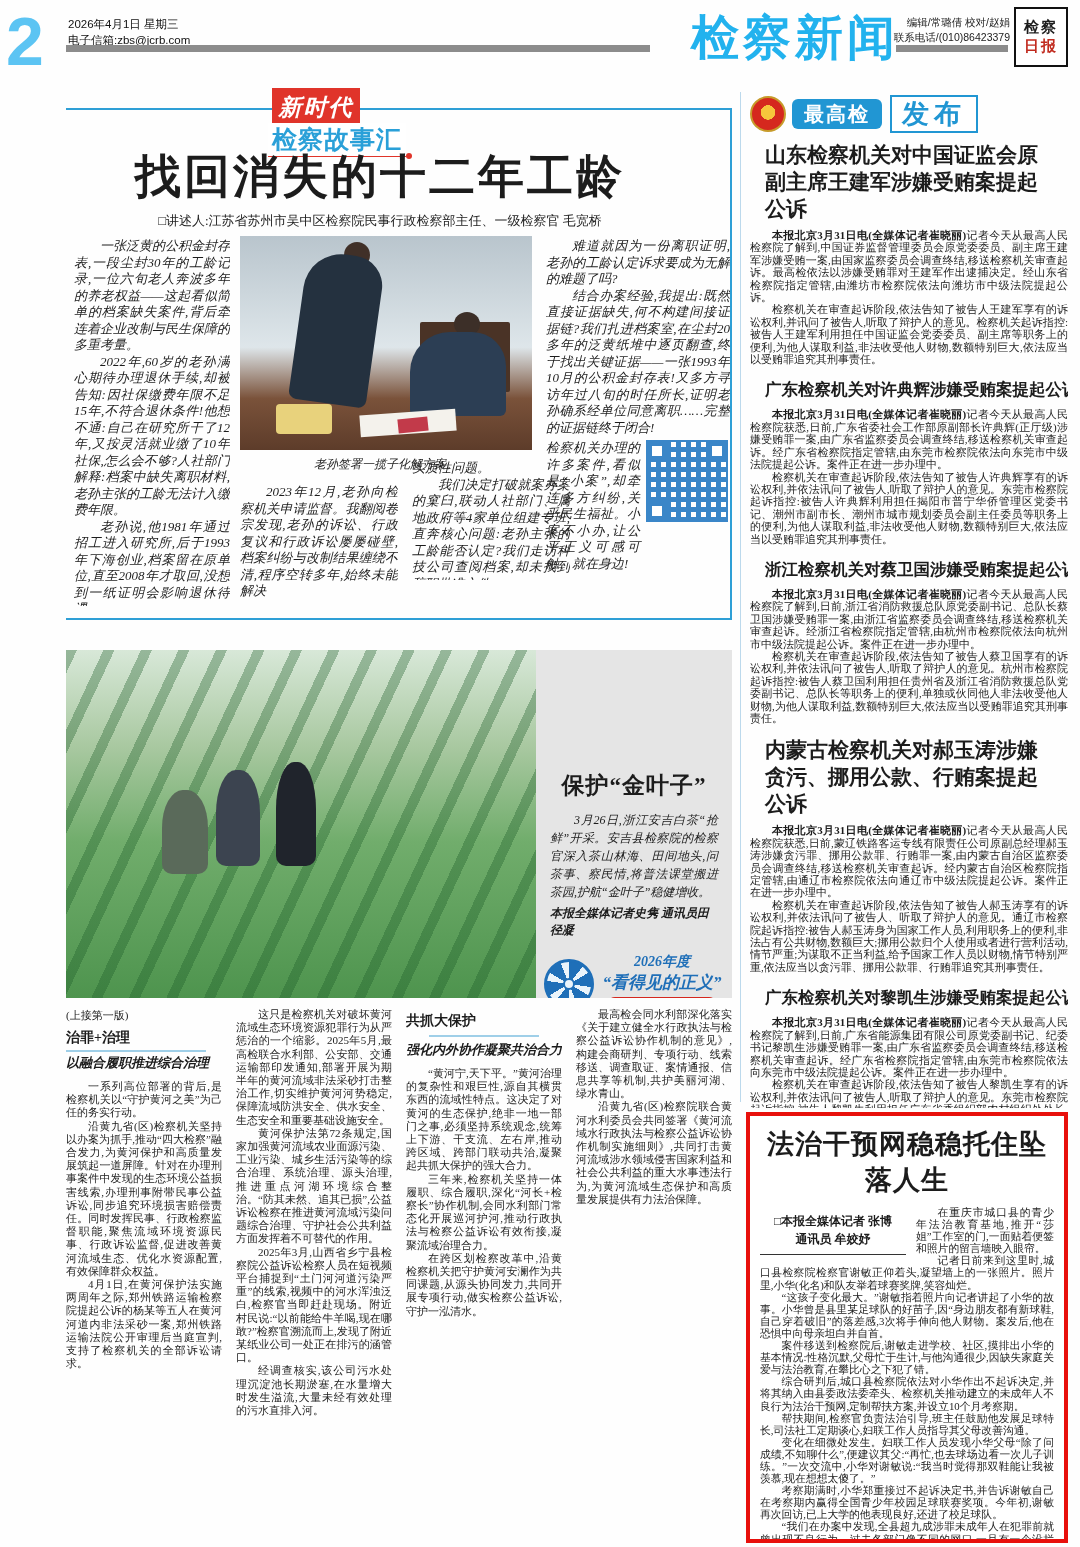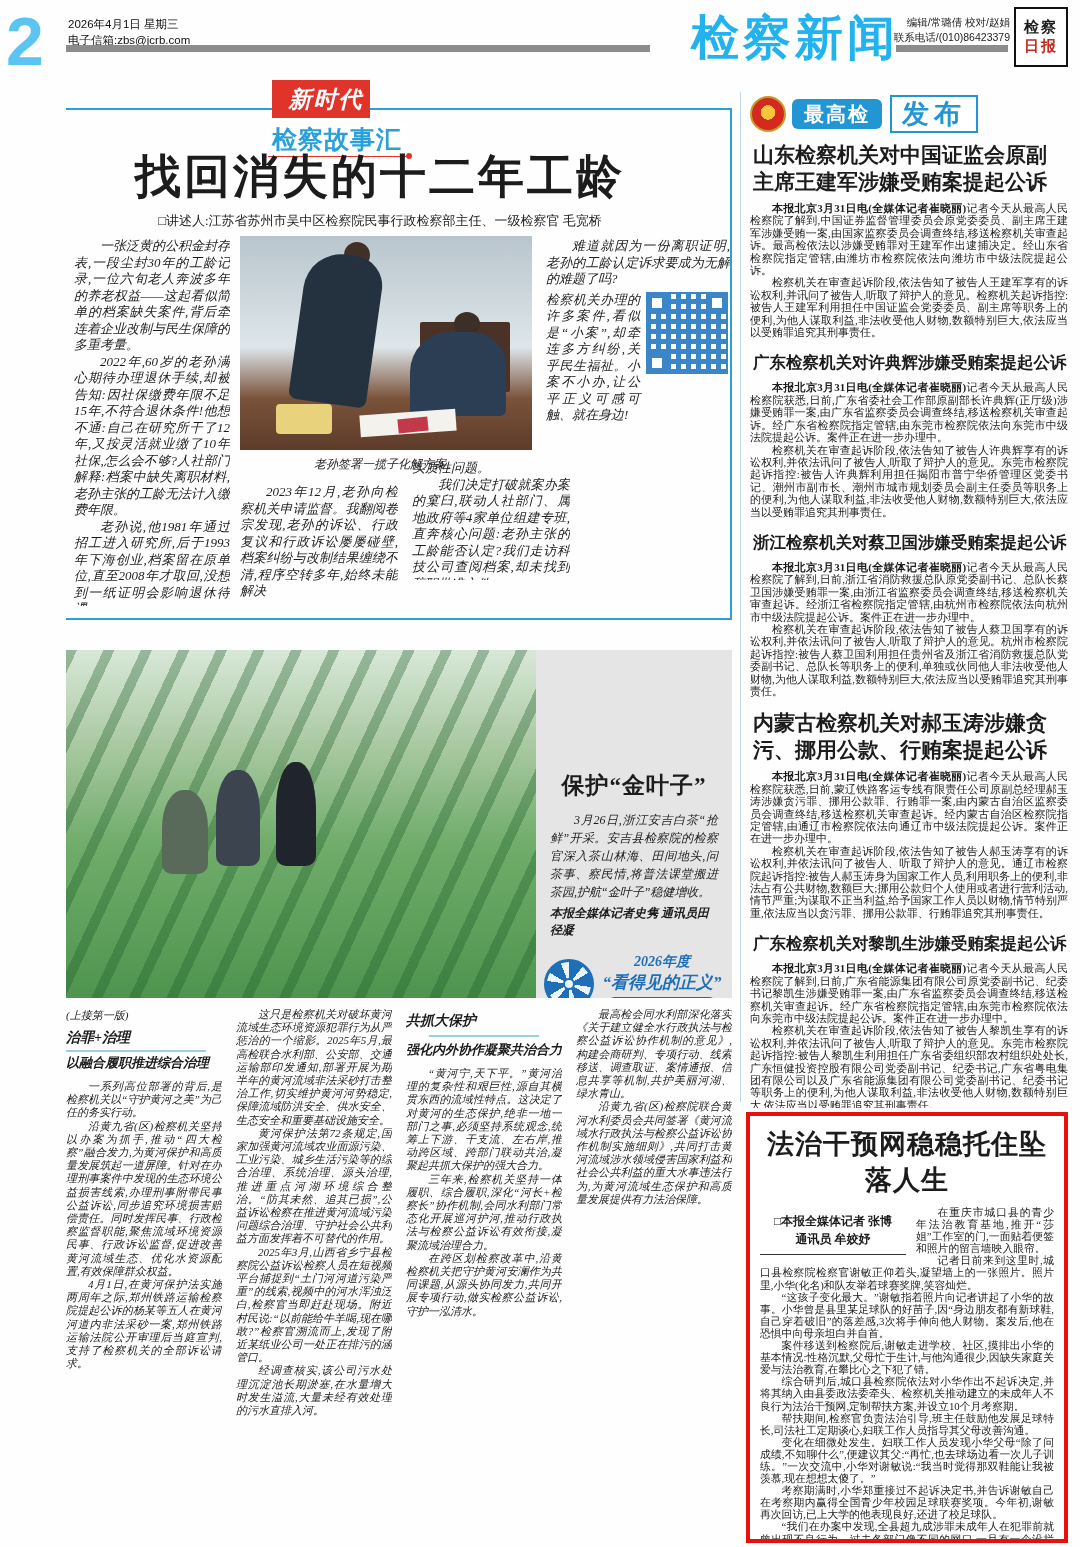--- a/index.html
+++ b/index.html
@@ -21,22 +21,22 @@
       display:flex;flex-direction:column;align-items:center;justify-content:center;
       font:bold 15px "Liberation Serif",serif;line-height:19px;letter-spacing:2px;}
   .seal .l2{color:#c12b1f;}
 
   
   .vdiv{left:740px;top:92px;width:1px;height:1010px;background:#bcd9ec;}
 
   
   .feature-frame{left:66px;top:108px;width:664px;height:508px;
       border-top:2px solid #2e9fd6;border-right:2px solid #2e9fd6;border-bottom:2px solid #2e9fd6;}
-  .banner-red{left:272px;top:80px;width:88px;height:38px;background:#e0342a;color:#fff;
-      font:bold italic 23px "Liberation Serif",serif;display:flex;align-items:center;justify-content:center;letter-spacing:2px;padding-left:10px;}
+  .banner-red{left:272px;top:88px;width:88px;height:38px;background:#e0342a;color:#fff;
+      font:bold italic 23px "Liberation Serif",serif;display:flex;align-items:center;justify-content:center;letter-spacing:2px;}
   .banner-blue{left:268px;top:123px;width:138px;height:33px;background:#fff;color:#2aa0d8;
       font:bold 25px "Liberation Serif",serif;display:flex;align-items:center;justify-content:center;
       border-bottom:1px solid #e0342a;letter-spacing:1px;}
   .banner-blue::after{content:"";position:absolute;right:-6px;bottom:-3px;width:6px;height:6px;background:#e0342a;border-radius:50%;}
   .feature-title{left:80px;top:146px;width:600px;text-align:center;
       font:bold 46px "Liberation Serif",serif;letter-spacing:3px;}
   .feature-byline{left:90px;top:212px;width:580px;text-align:center;font:13px "Liberation Serif",serif;color:#222;}
   .fcol{font:italic 13px "Liberation Serif",serif;line-height:16.5px;text-align:justify;overflow:hidden;}
   .fcol p{margin:0;text-indent:2em;}
   .fcol1{left:74px;top:238px;width:156px;height:368px;}
@@ -85,41 +85,41 @@
   .shutter::after{content:"";position:absolute;left:16px;top:16px;width:12px;height:12px;border-radius:50%;background:#eaf4fb;border:2px solid #1f6fb8;box-sizing:border-box;}
   .logo-text{margin-left:6px;text-align:center;flex:1;}
   .logo-year{font:bold italic 14px "Liberation Serif",serif;color:#1f6fb8;}
   .logo-main{font:bold italic 17px "Liberation Serif",serif;color:#1f6fb8;letter-spacing:0;}
   .logo-badge{display:inline-block;margin-top:3px;background:#d5281e;color:#fff;border-radius:8px;
       font:bold 10.5px "Liberation Sans",sans-serif;padding:2px 8px;}
 
   
   .cont{left:66px;top:1008px;width:666px;height:534px;display:flex;gap:14px;}
   .ccol{flex:1;font:11px "Liberation Serif",serif;line-height:13.2px;text-align:justify;overflow:hidden;}
-  .ccol p{margin:0;text-indent:2em;font-style:italic;}
+  .ccol p{margin:0;text-indent:2em;}
   .cont-label{font:11px "Liberation Serif",serif;text-indent:0 !important;margin-bottom:6px !important;}
   .chead1{font:bold 14px "Liberation Serif",serif;text-indent:0 !important;margin:4px 0 2px !important;
       border-bottom:2px solid #9fcfe8;padding-bottom:3px;width:90%;}
   .chead2{font:bold italic 13px "Liberation Serif",serif;text-indent:0 !important;margin:2px 0 8px !important;}
   .chead1.center,.chead2.center{width:auto;}
   .chead1.center{border-bottom:none;}
   .chead-rule{height:2px;background:#9fcfe8;width:70%;margin:0 auto 4px;}
 
   
   .nbanner{left:750px;top:94px;width:320px;height:40px;display:flex;align-items:center;}
   .emblem{width:36px;height:36px;border-radius:50%;background:radial-gradient(circle at 50% 45%,#f6c63c 0 30%,#d5281e 31% 100%);
       border:2px solid #c79b2a;display:flex;align-items:center;justify-content:center;
       color:#f6c63c;font-size:15px;flex:none;box-sizing:border-box;}
   .gaojian{margin-left:6px;background:#2196d3;color:#fff;border-radius:6px;height:30px;padding:0 12px;
       display:flex;align-items:center;font:bold 20px "Liberation Serif",serif;letter-spacing:2px;}
   .fabu{margin-left:8px;border:2px solid #2196d3;color:#2196d3;background:#fff;height:34px;padding:0 10px;
       display:flex;align-items:center;font:bold 27px "Liberation Serif",serif;letter-spacing:5px;}
   .news{left:750px;top:142px;width:318px;height:966px;overflow:hidden;}
   .news-item{margin-bottom:13px;}
-  .ntitle{margin:0 3px 6px;font:bold 21px "Liberation Serif",serif;line-height:27px;letter-spacing:0;}
+  .ntitle{margin:0 15px 6px;font:bold 21px "Liberation Serif",serif;line-height:27px;letter-spacing:0;}
   .ntitle.one{font-size:16.5px;white-space:nowrap;line-height:24px;}
   .nbody{font:11px "Liberation Serif",serif;line-height:12.4px;text-align:justify;}
   .nbody p{margin:0;text-indent:2em;}
   .dateline{font-weight:bold;}
 
   
   .spot{left:746px;top:1112px;width:322px;height:431px;border:4px solid #e8100c;box-sizing:border-box;
       padding:8px 10px;overflow:hidden;background:#fff;}
   .spot-title{margin:2px 0 8px;text-align:center;font:bold 27px "Liberation Serif",serif;letter-spacing:1px;}
   .spot-byline{float:left;width:146px;margin:2px 10px 4px 0;padding:4px 0 6px;
@@ -178,20 +178,21 @@
 
   <div class="abs fcol fcol2">
     <p>2023年12月,老孙向检察机关申请监督。我翻阅卷宗发现,老孙的诉讼、行政复议和行政诉讼屡屡碰壁,档案纠纷与改制结果缠绕不清,程序空转多年,始终未能解决</p>
   </div>
   <div class="abs fcol fcol3">
     <p style="text-indent:0">实质性问题。</p>
     <p>我们决定打破就案办案的窠臼,联动人社部门、属地政府等4家单位组建专班,直奔核心问题:老孙主张的工龄能否认定?我们走访科技公司查阅档案,却未找到辞职批准文件。</p>
   </div>
   <div class="abs fcol fcol4">
     <p>难道就因为一份离职证明,老孙的工龄认定诉求要成为无解的难题了吗?</p>
+    <p>结合办案经验,我提出:既然直接证据缺失,何不构建间接证据链?我们扎进档案室,在尘封20多年的泛黄纸堆中逐页翻查,终于找出关键证据——一张1993年10月的公积金封存表!又多方寻访年过八旬的时任所长,证明老孙确系经单位同意离职……完整的证据链终于闭合!</p>
     <div class="qr-row">
       <div class="qr-txt">检察机关办理的许多案件,看似是“小案”,却牵连多方纠纷,关乎民生福祉。小案不小办,让公平正义可感可触、就在身边!</div>
       <div class="qr-fig">
         <div class="qr">
             <i class="a"></i>
             <i class="b"></i>
             <i class="c"></i>
           </div>
 
       </div>

